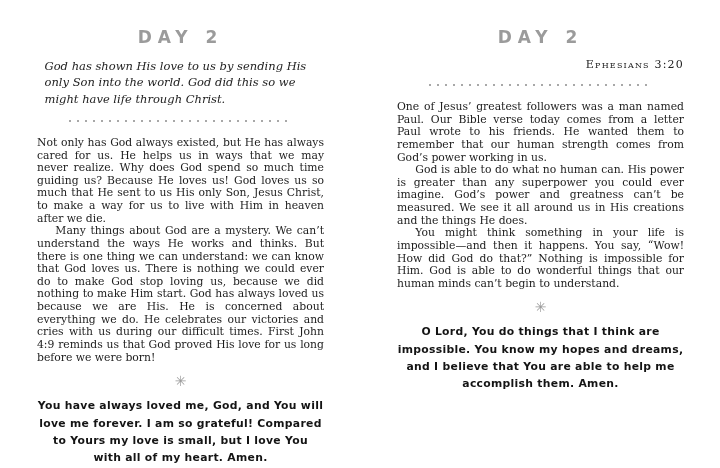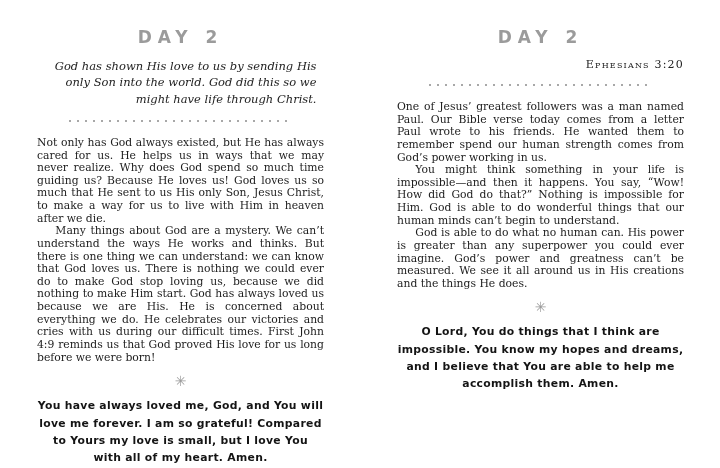--- a/index.html
+++ b/index.html
@@ -20,21 +20,21 @@
     letter-spacing:6px;
     color:#9b9b9b;
     margin:0 0 11px 0;
     white-space:pre;
   }
   .verse {
     font-family:"DejaVu Serif", serif;
     font-style:italic;
     font-size:11.5px;
     line-height:1.42;
-    text-align:right;
+    text-align:left;
     color:#222222;
     margin:0 auto 3px auto;
     max-width:272px;
   }
   .reference {
     text-align:right;
     font-family:"DejaVu Serif", serif;
     font-variant:small-caps;
     letter-spacing:1.2px;
     font-size:11px;
@@ -106,23 +106,23 @@
 
   <div class="page">
     <h1 class="day-heading">DAY 2</h1>
 
 
     <p class="reference">Ephesians 3:20</p>
 
     <div class="dotted-sep"></div>
 
     <div class="body-text">
-      <p>One of Jesus’ greatest followers was a man named Paul. Our Bible verse today comes from a letter Paul wrote to his friends. He wanted them to remember spend our human strength comes from God’s power working in us.</p>
+      <p>One of Jesus’ greatest followers was a man named Paul. Our Bible verse today comes from a letter Paul wrote to his friends. He wanted them to remember that our human strength comes from God’s power working in us.</p>
+      <p>God is able to do what no human can. His power is greater than any superpower you could ever imagine. God’s power and greatness can’t be measured. We see it all around us in His creations and the things He does.</p>
       <p>You might think something in your life is impossible—and then it happens. You say, “Wow! How did God do that?” Nothing is impossible for Him. God is able to do wonderful things that our human minds can’t begin to understand.</p>
-      <p>God is able to do what no human can. His power is greater than any superpower you could ever imagine. God’s power and greatness can’t be measured. We see it all around us in His creations and the things He does.</p>
     </div>
 
     <div class="star-ornament">✳</div>
 
     <p class="prayer">O Lord, You do things that I think are impossible. You know my hopes and dreams, and I believe that You are able to help me accomplish them. Amen.</p>
   </div>
 
 </div>
 
 </body></html>

